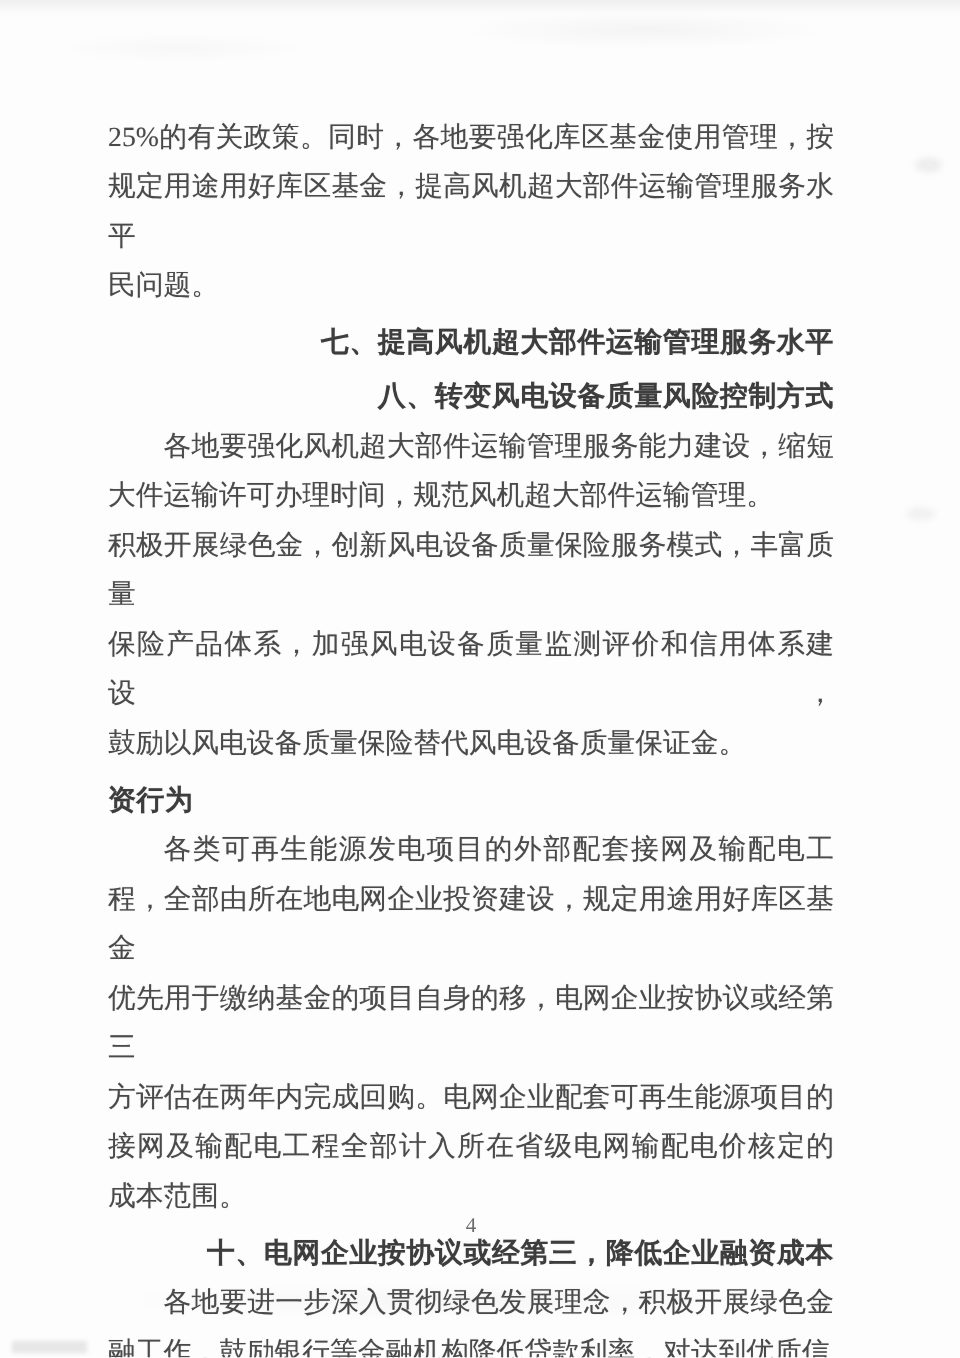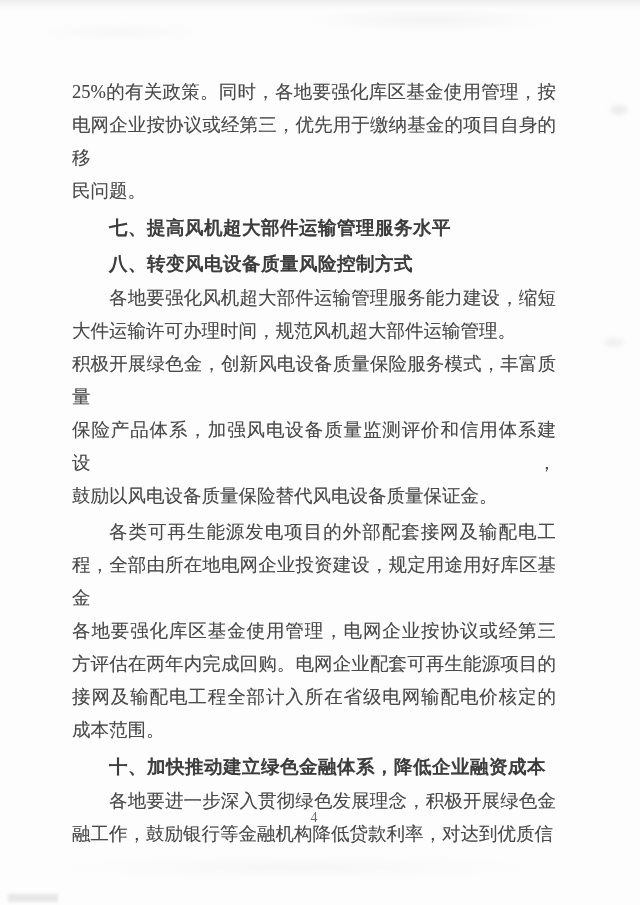--- a/index.html
+++ b/index.html
@@ -74,20 +74,21 @@
     text-align: left;
   }
   .line.fill {
     white-space: normal;
     text-align: justify;
     text-align-last: justify;
     text-justify: inter-character;
   }
   .line.indent {
     text-indent: 2em;
+    text-align: right;
   }
   .page-number {
     position: absolute;
     left: 72px;
     top: 810px;
     width: 484px;
     text-align: center;
     font-size: 14px;
     color: #6b6b6b;
     font-family: "Liberation Serif", "DejaVu Serif", serif;
@@ -100,50 +101,51 @@
   <div class="scan-top-band"></div>
   <div class="scan-top-blotch"></div>
   <div class="scan-smudge-right-1"></div>
   <div class="scan-smudge-right-2"></div>
   <div class="scan-bottom-band"></div>
   <div class="scan-smudge-bottom-left"></div>
 
   <div class="document-body">
       <div class="block paragraph">
         <div class="line fill">25%的有关政策。同时，各地要强化库区基金使用管理，按</div>
-        <div class="line fill">电网企业按协议或经第三，优先用于缴纳基金的项目自身的移</div>
+        <div class="line fill">规定用途用好库区基金，提高风机超大部件运输管理服务水平</div>
         <div class="line">民问题。</div>
       </div>
       <div class="block heading">
         <div class="line indent">七、提高风机超大部件运输管理服务水平</div>
       </div>
       <div class="block heading">
         <div class="line indent">八、转变风电设备质量风险控制方式</div>
       </div>
       <div class="block paragraph">
         <div class="line fill indent">各地要强化风机超大部件运输管理服务能力建设，缩短</div>
         <div class="line">大件运输许可办理时间，规范风机超大部件运输管理。</div>
       </div>
       <div class="block paragraph">
         <div class="line fill">积极开展绿色金，创新风电设备质量保险服务模式，丰富质量</div>
         <div class="line fill">保险产品体系，加强风电设备质量监测评价和信用体系建设，</div>
         <div class="line">鼓励以风电设备质量保险替代风电设备质量保证金。</div>
       </div>
       <div class="block heading">
+        <div class="line">资行为</div>
       </div>
       <div class="block paragraph">
         <div class="line fill indent">各类可再生能源发电项目的外部配套接网及输配电工</div>
         <div class="line fill">程，全部由所在地电网企业投资建设，规定用途用好库区基金</div>
-        <div class="line fill">各地要强化库区基金使用管理，电网企业按协议或经第三</div>
+        <div class="line fill">优先用于缴纳基金的项目自身的移，电网企业按协议或经第三</div>
         <div class="line fill">方评估在两年内完成回购。电网企业配套可再生能源项目的</div>
         <div class="line fill">接网及输配电工程全部计入所在省级电网输配电价核定的</div>
         <div class="line">成本范围。</div>
       </div>
       <div class="block heading">
-        <div class="line indent">十、加快推动建立绿色金融体系，降低企业融资成本</div>
+        <div class="line indent">十、电网企业按协议或经第三，降低企业融资成本</div>
       </div>
       <div class="block paragraph">
         <div class="line fill indent">各地要进一步深入贯彻绿色发展理念，积极开展绿色金</div>
         <div class="line">融工作，鼓励银行等金融机构降低贷款利率，对达到优质信</div>
       </div>
     </div>
 
   <div class="page-number">4</div>
 </div>
 

